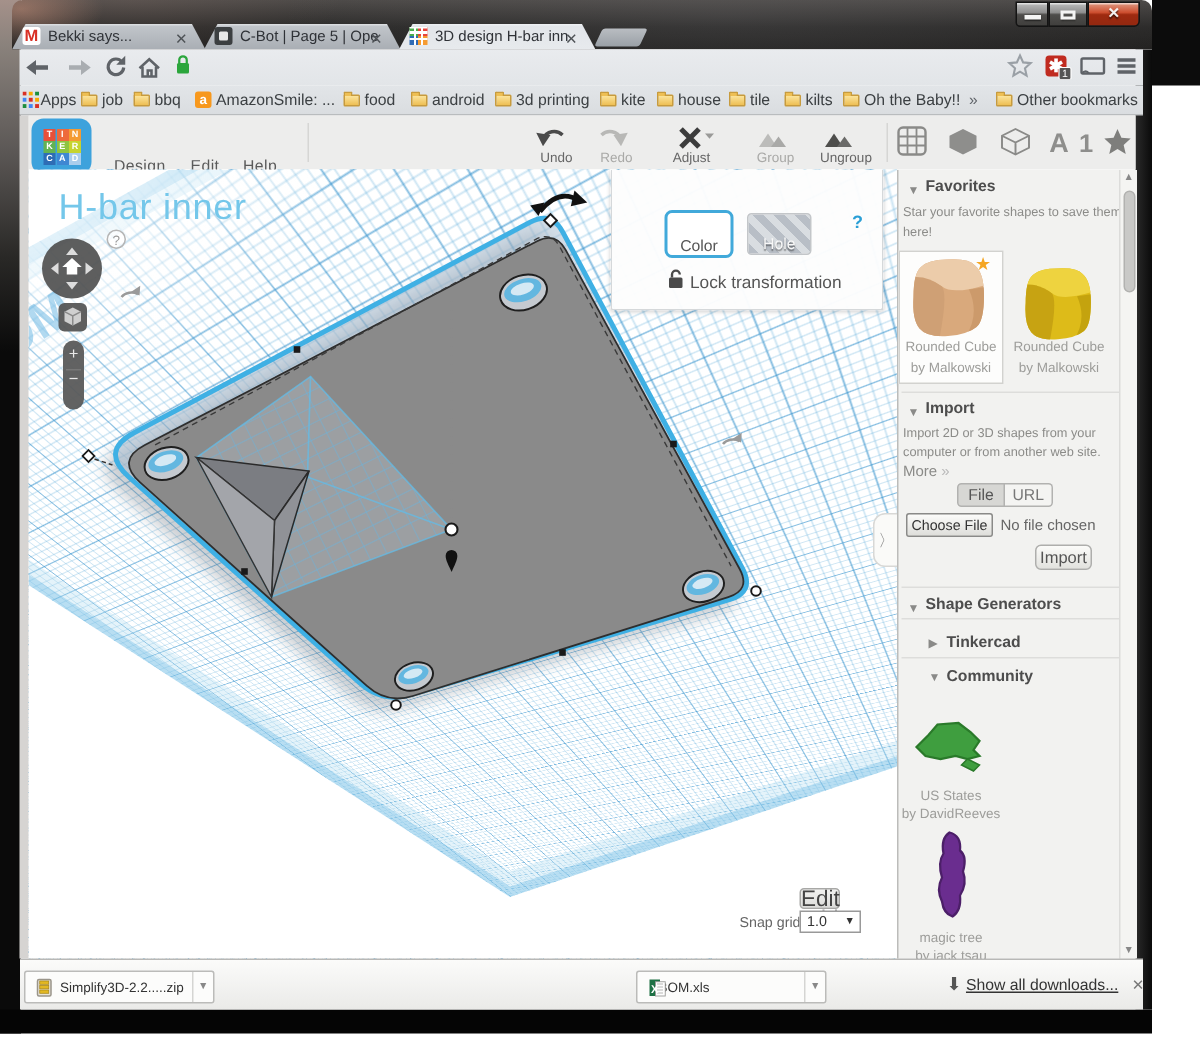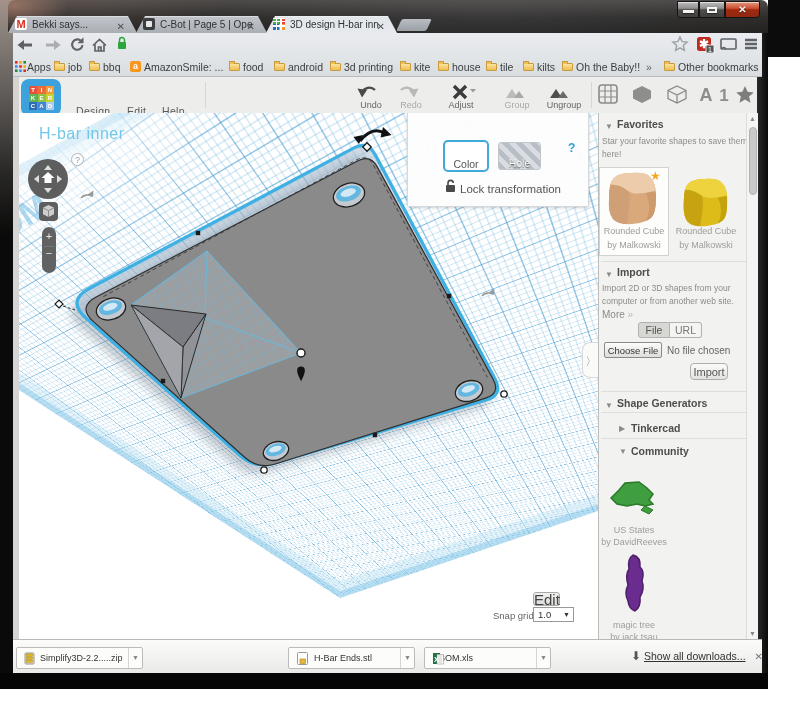--- a/index.html
+++ b/index.html
@@ -50,21 +50,21 @@
 .toollbl.dis{color:#a9a9a7}
 
 #canvas{left:19px;top:113px;width:579px;height:526px;background:#fff;overflow:hidden}
 #plane{position:absolute;left:0;top:0;width:1900px;height:1500px;transform-origin:0 0;
 transform:matrix3d(0.62264307,-0.50018900,0,-0.00074483,0.78559697,0.84914593,0,0.00101209,0,0,1,0,-893.42689742,568.44886099,0,1.63064742);
 background:
 repeating-linear-gradient(90deg,rgba(58,148,205,0.5) 0 1.3px,transparent 1.3px 32px),
 repeating-linear-gradient(0deg,rgba(58,148,205,0.5) 0 1.3px,transparent 1.3px 32px),
 repeating-linear-gradient(90deg,rgba(80,165,215,0.28) 0 1px,transparent 1px 6.4px),
 repeating-linear-gradient(0deg,rgba(80,165,215,0.28) 0 1px,transparent 1px 6.4px);}
-#cantitle{left:20px;top:12px;font-size:16px;color:#74c7ea;letter-spacing:.5px;z-index:5}
+#cantitle{left:20px;top:12px;font-size:24px;color:#74c7ea;letter-spacing:.5px;z-index:5}
 #inspector{left:388px;top:0;width:182px;height:94px;background:rgba(253,253,253,0.97);border:1px solid #d5d8da;border-top:none;box-shadow:0 1px 3px rgba(0,0,0,0.18);border-radius:0 0 2px 2px}
 #insp-title{position:absolute;left:0;top:6px;width:100%;text-align:center;font-size:13px;font-weight:bold;color:#4a4a4a}
 #btncolor{position:absolute;left:35px;top:27px;width:46px;height:32px;background:#fff;border:2px solid #41a9da;border-radius:5px;text-align:center;font-size:10.5px;color:#555;line-height:44px}
 #btnhole{position:absolute;left:90px;top:29px;width:43px;height:28px;border:1px solid #c3c6c9;border-radius:3px;background:repeating-linear-gradient(45deg,#b8bec6 0 5px,#d9dde1 5px 10px);text-align:center;font-size:10.5px;color:#f8f8f8;line-height:40px;text-shadow:0 1px 1px rgba(0,0,0,0.5)}
 #qmark{position:absolute;left:160px;top:28px;color:#2a9fd6;font-weight:bold;font-size:12px}
 #locktxt{position:absolute;left:52px;top:70px;font-size:11.5px;color:#555}
 
 #navpad{left:9px;top:46px;width:40px;height:40px;border-radius:50%;background:rgba(80,80,80,0.92)}
 #navcube{left:20px;top:89px;width:19px;height:19px;border-radius:4px;background:rgba(86,86,86,0.95)}
 #navzoom{left:23px;top:114px;width:14px;height:46px;border-radius:7px;background:rgba(90,90,90,0.95);color:#e8e8e8;text-align:center;font-size:11px}
@@ -456,27 +456,20 @@
   <div class="abs" id="dlbar">
     <div class="dli" style="left:3px;width:127px">
       <svg style="position:absolute;left:6px;top:3px" width="15" height="15" viewBox="0 0 15 15">
           <rect x="2" y="2" width="9" height="11" rx="1" fill="#e8e4da" stroke="#9a958a"></rect>
           <rect x="3.5" y="3" width="6" height="2.2" fill="#e3b822" stroke="#a8871a" stroke-width="0.5"></rect>
           <rect x="3.5" y="6" width="6" height="2.2" fill="#e3b822" stroke="#a8871a" stroke-width="0.5"></rect>
           <rect x="3.5" y="9" width="6" height="2.2" fill="#e3b822" stroke="#a8871a" stroke-width="0.5"></rect>
         </svg>
       <span style="margin-left:23px">Simplify3D-2.2.....zip</span><span class="dd">▼</span>
     </div>
-    <div class="dli" style="left:275px;width:127px">
-      <svg style="position:absolute;left:6px;top:3px" width="15" height="15" viewBox="0 0 15 15">
-          <rect x="2.5" y="1.5" width="10" height="12" rx="1" fill="#fdfdfd" stroke="#9a9a98"></rect>
-          <rect x="5" y="8" width="5.5" height="4.5" fill="#e8b53c" stroke="#a8871a" stroke-width="0.6"></rect>
-        </svg>
-      <span style="margin-left:25px">H-Bar Ends.stl</span><span class="dd">▼</span>
-    </div>
     <div class="dli" style="left:411px;width:127px">
       <svg style="position:absolute;left:6px;top:3px" width="15" height="15" viewBox="0 0 15 15">
           <rect x="2" y="2" width="7" height="11" fill="#1e7145"></rect>
           <rect x="6" y="3.5" width="6.5" height="9.5" fill="#fdfdfd" stroke="#9a9a98" stroke-width="0.6"></rect>
           <path d="M7 5 h4 M7 7 h4 M7 9 h4 M7 11 h4" stroke="#b8b8b6" stroke-width="0.7"></path>
           <text x="5.5" y="11" font-size="7.5" fill="#fff" font-weight="bold" text-anchor="middle">X</text>
         </svg>
       <span style="margin-left:14px">BOM.xls</span><span class="dd">▼</span>
     </div>
     <div id="showall"><span style="color:#555;font-size:12px">⬇</span>&nbsp;<span style="text-decoration:underline">Show all downloads...</span><span style="color:#777;margin-left:9px;font-size:10px">✕</span></div>

